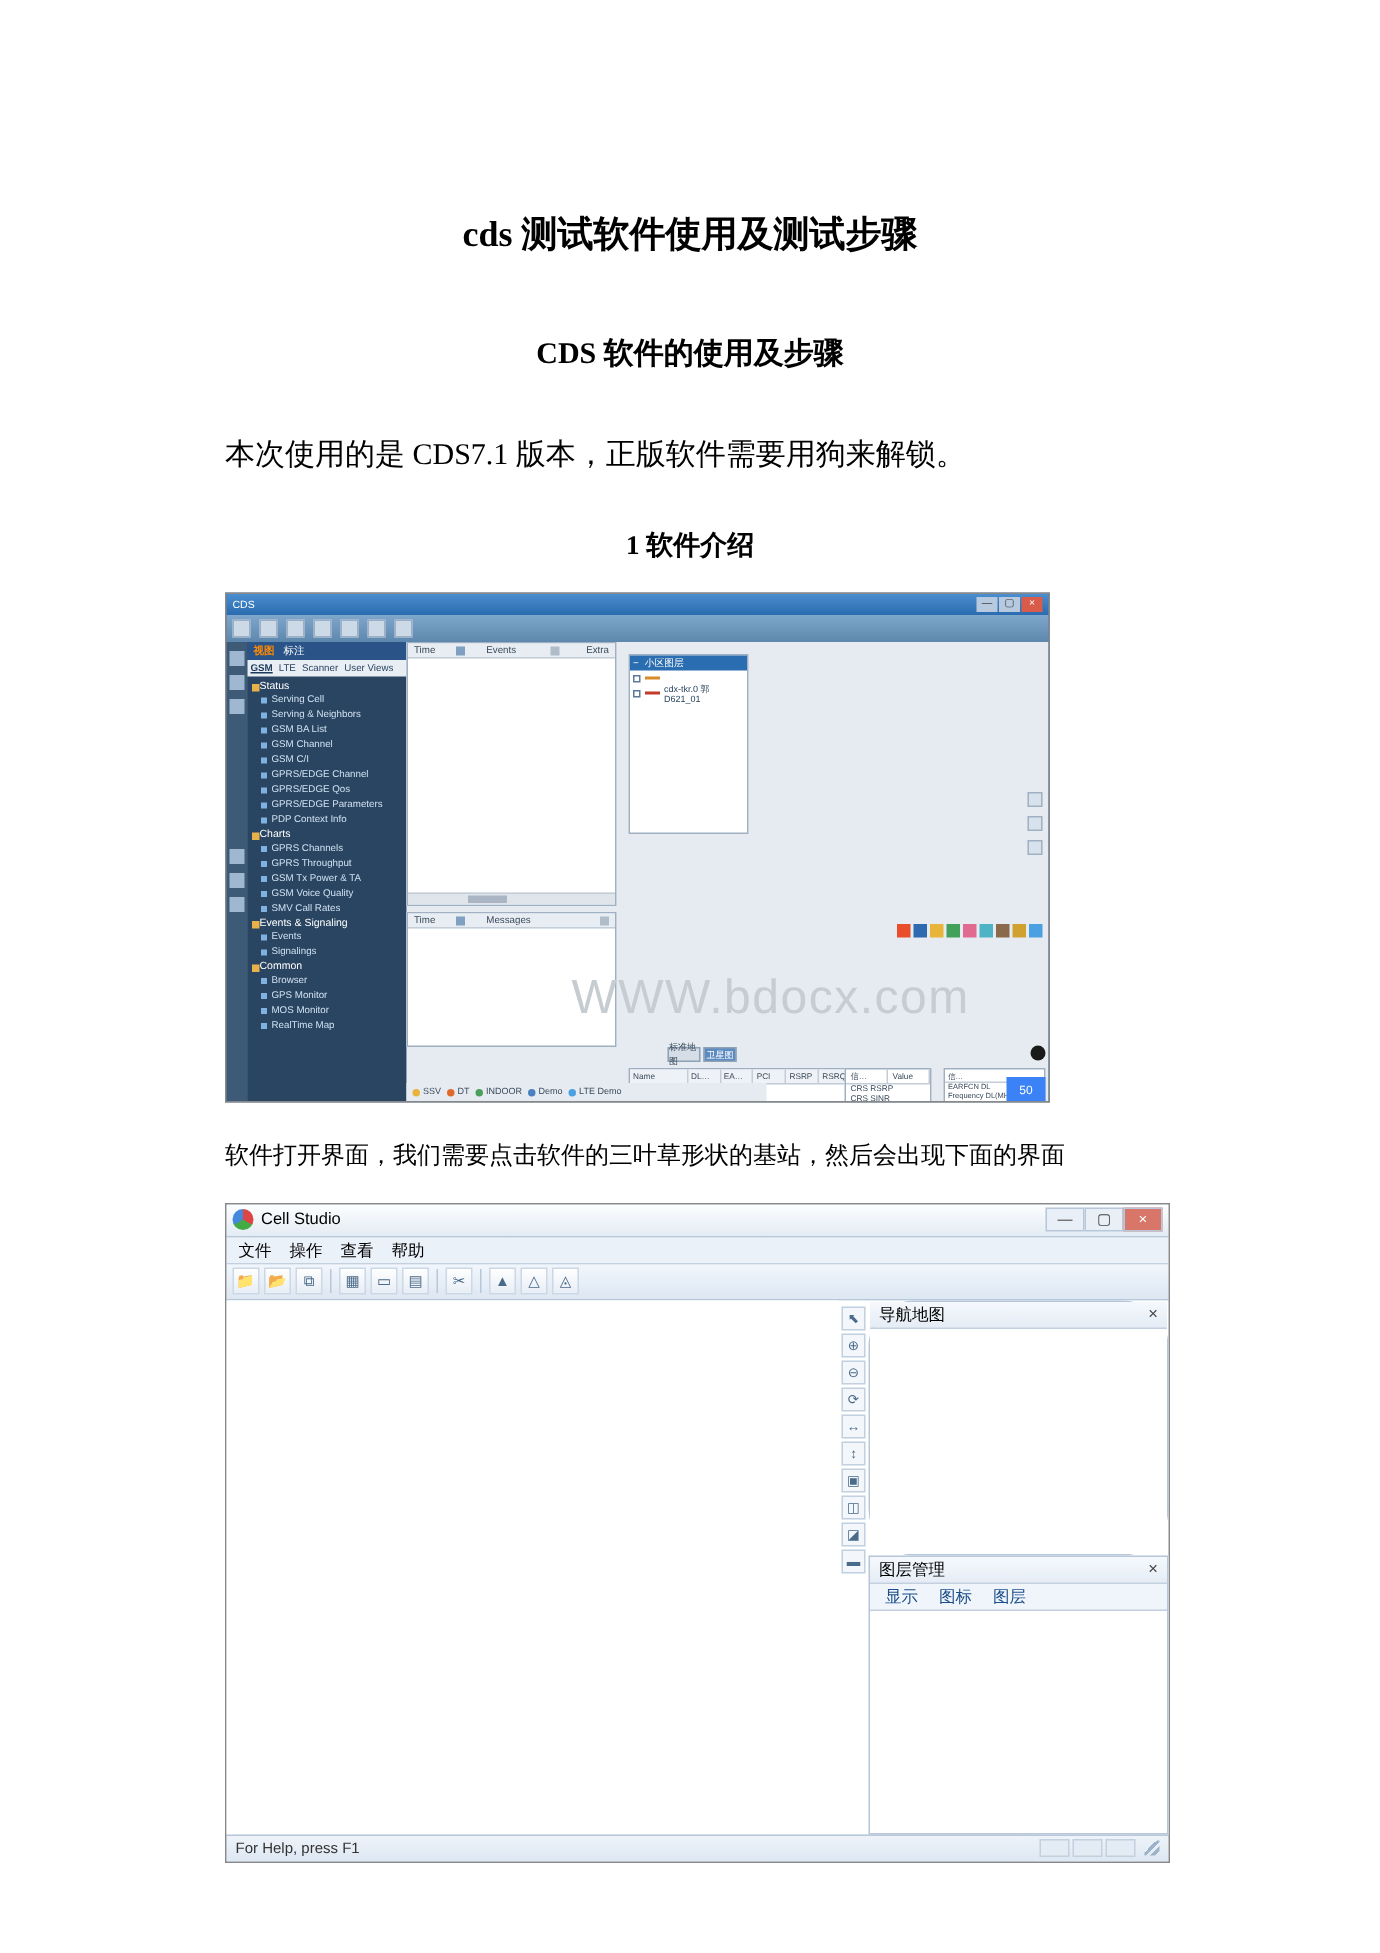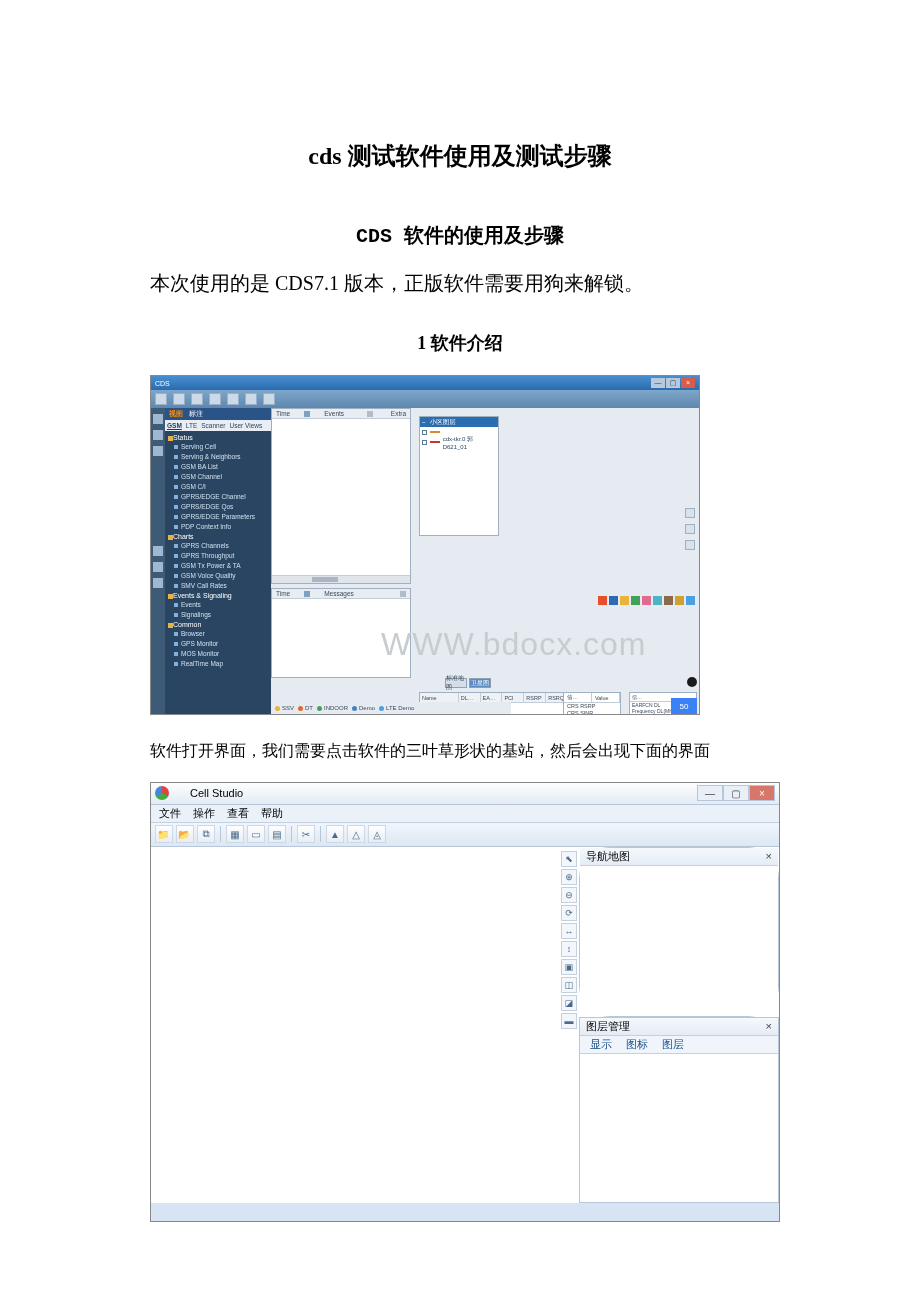--- a/index.html
+++ b/index.html
@@ -11,22 +11,21 @@
     padding: 140px 150px 60px 150px;
   }
   .titles { text-align: center; }
   .main-title {
     font-size: 24px; font-weight: bold;
     margin-bottom: 50px;
     font-family: "SimSun", serif;
   }
   .sub-title {
     font-size: 20px; font-weight: bold;
-    margin-bottom: 16px;
-    font-family: Liberation Mono, monospace;
+    margin-bottom: 36px;
   }
   .body-text {
     font-size: 20px; line-height: 1.8;
     margin-bottom: 30px;
     font-family: Liberation Serif, serif;
   }
   .section-title {
     font-size: 18px; font-weight: bold; text-align: center;
     margin-bottom: 20px;
   }
@@ -219,21 +218,21 @@
     background:#d6e4f3;
     font-family:"Microsoft YaHei", Tahoma, sans-serif;
     font-size:10px;
     position:relative;
   }
   .s2-titlebar {
     height:22px; background:linear-gradient(#fdfefe,#e3ebf4);
     display:flex;align-items:center;justify-content:space-between;
     padding:0 4px; border-bottom:1px solid #b7c7d9;
   }
-  .s2-titlebar .tleft {display:flex;align-items:center;gap:21px;color:#000;font-size:11px;}
+  .s2-titlebar .tleft {display:flex;align-items:center;gap:5px;color:#000;font-size:11px;}
   .s2-titlebar .tico {width:14px;height:14px;position:relative;}
   .s2-titlebar .tico::before{content:"";position:absolute;inset:0;border-radius:50%;
     background:conic-gradient(#d44 0 120deg,#4a4 120deg 240deg,#48d 240deg 360deg);}
   .s2-winbtns {display:flex;gap:0;}
   .s2-winbtns span{width:26px;height:16px;background:#e9eff7;border:1px solid #b7c7d9;
     display:flex;align-items:center;justify-content:center;font-size:10px;color:#444;}
   .s2-winbtns span.x{background:#d9766a;color:#fff;}
   .s2-menubar {
     height:18px; background:#eaf1f9;
     display:flex;align-items:center;gap:12px;padding:0 8px;
@@ -586,13 +585,24 @@
         <div class="ltabs">
           <span>显示</span>
           <span>图标</span>
           <span>图层</span>
         </div>
         <div class="lbd"></div>
       </div>
     </div>
   </div>
 
+  <div class="s2-status">
+    <span>For Help, press F1</span>
+    <div style="display:flex;align-items:center;gap:6px;">
+      <div class="sg">
+        <span></span>
+          <span></span>
+          <span></span>
+      </div>
+      <span class="gr"></span>
+    </div>
+  </div>
 </div>
 
 </body></html>

